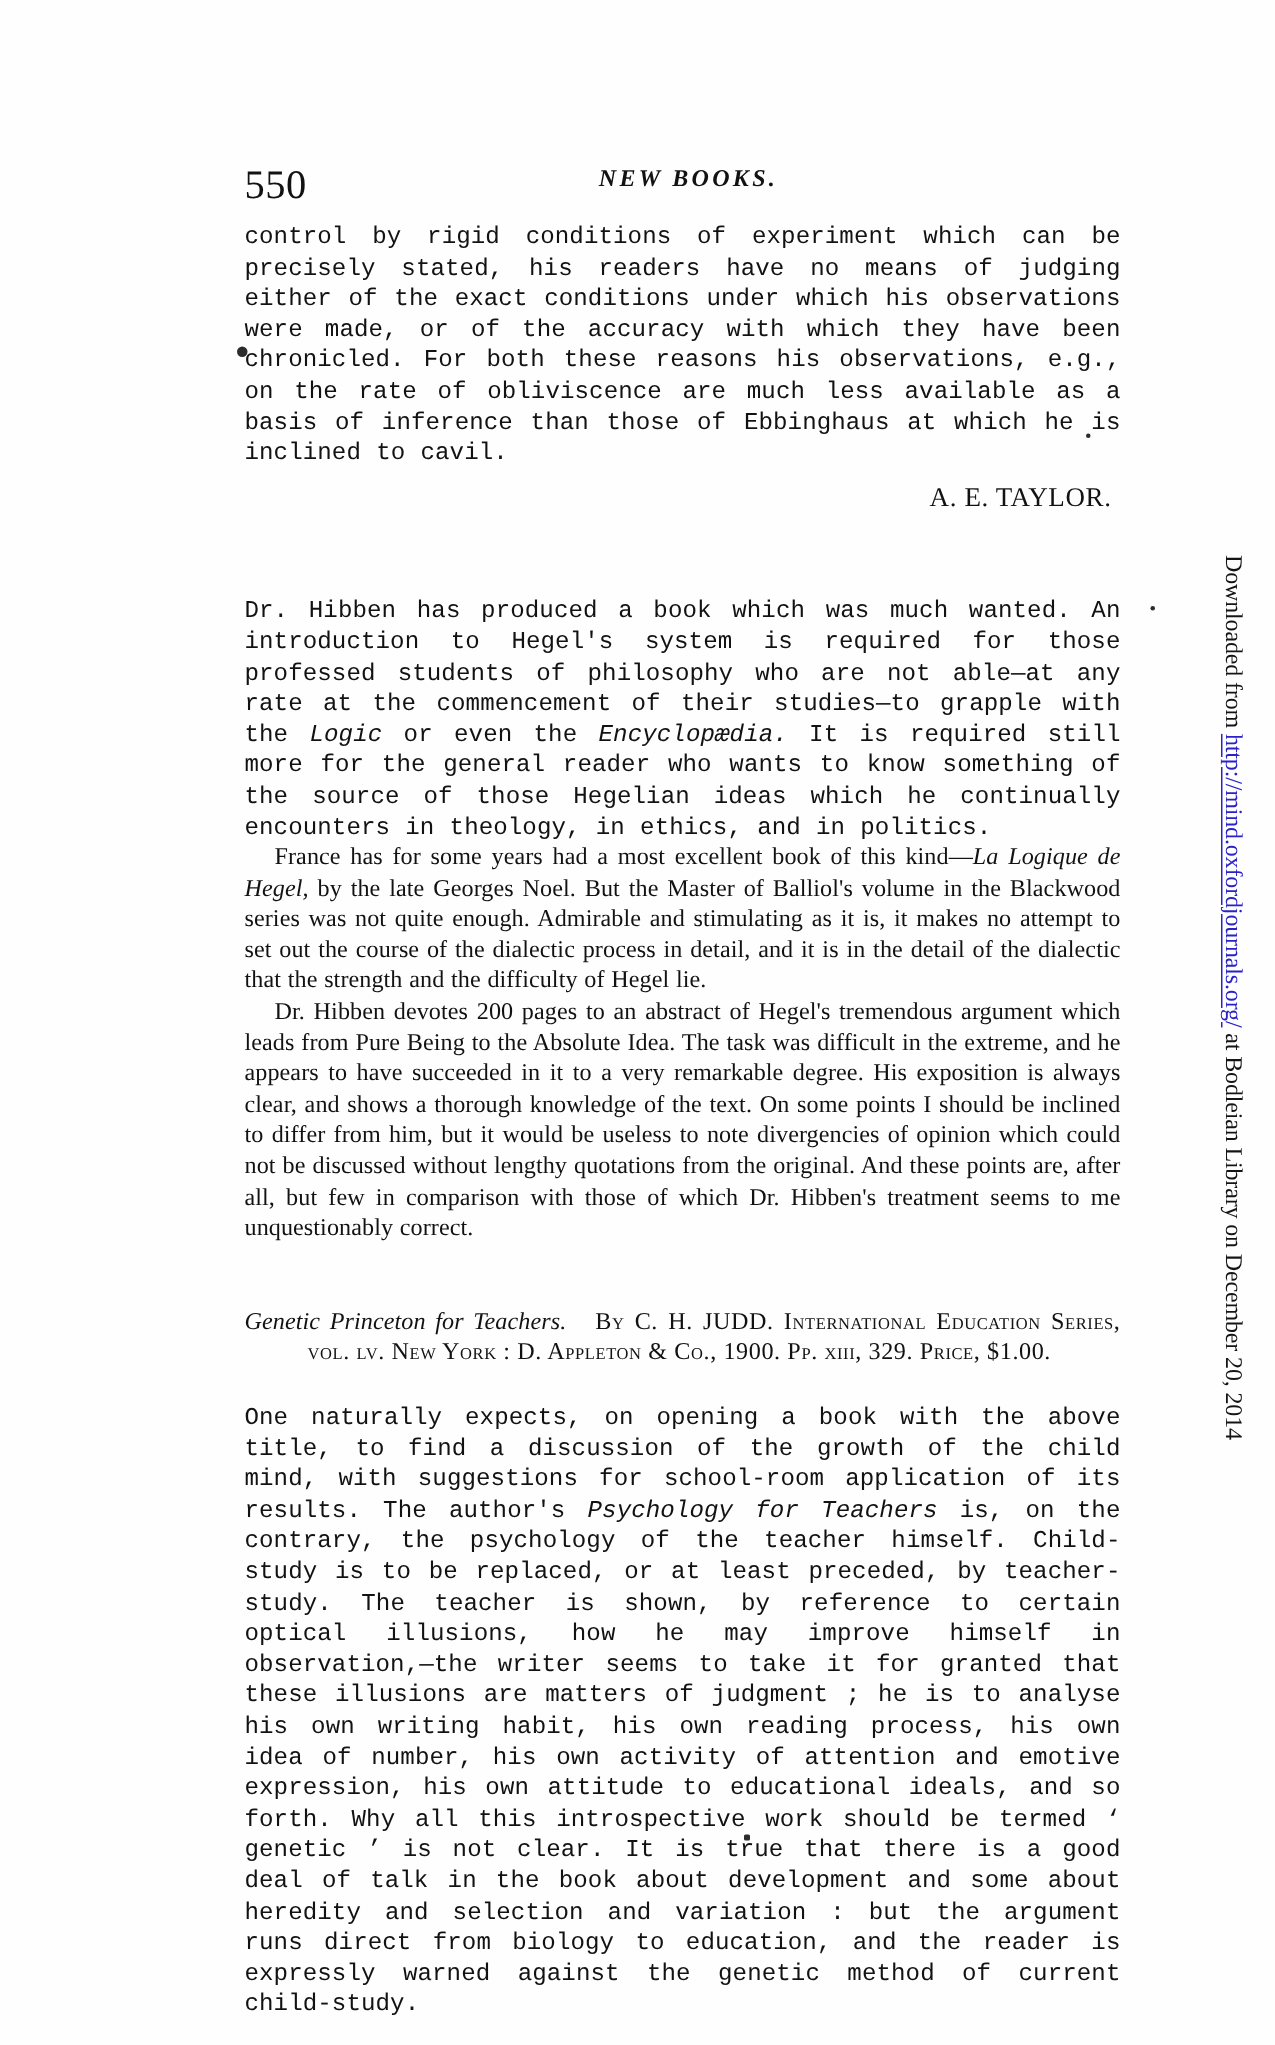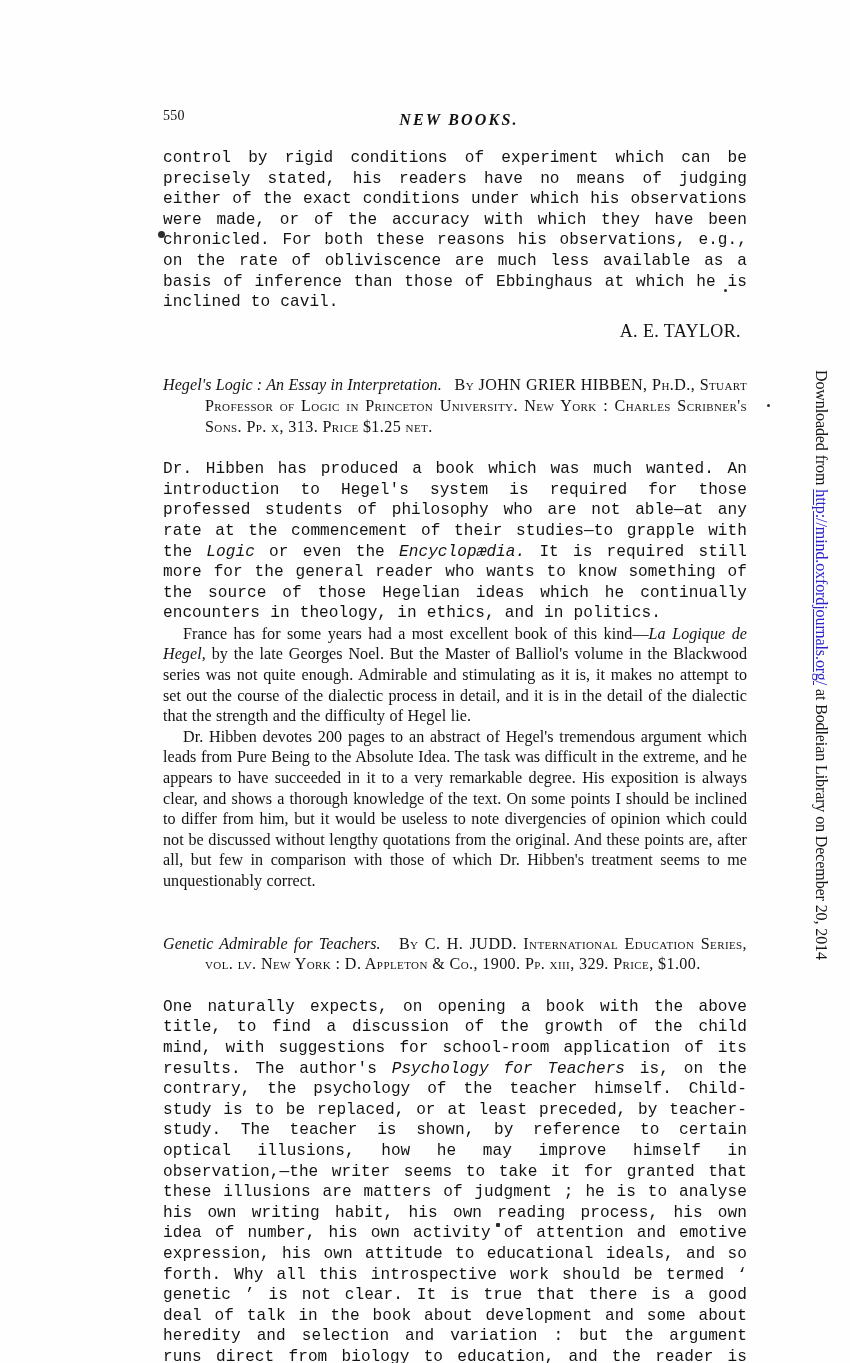--- a/index.html
+++ b/index.html
@@ -30,21 +30,21 @@
     position: absolute;
     left: 163px;
     top: 108px;
     width: 584px;
     height: 26px;
   }
   .folio {
     position: absolute;
     left: 0;
     top: 0;
-    font-size: 14px;
+    font-size: 27px;
     letter-spacing: 0.3px;
   }
   .head-title {
     position: absolute;
     left: 0;
     top: 3px;
     width: 584px;
     text-align: center;
     font-size: 16px;
     font-weight: bold;
@@ -169,39 +169,35 @@
   </div>
 
   <div class="column">
 
     <p class="body-par noindent">control by rigid conditions of experiment which can be precisely stated, his readers have no means of judging either of the exact conditions under which his observations were made, or of the accuracy with which they have been chronicled. For both these reasons his observations, e.g., on the rate of obliviscence are much less available as a basis of inference than those of Ebbinghaus at which he is inclined to cavil.</p>
     <div class="gap-xs"></div>
     <p class="signature sc">A. E. TAYLOR.</p>
 
     <div class="gap-lg"></div>
 
+
+    <div class="gap-md"></div>
+
+    <p class="body-par noindent"><span>Dr. Hibben has produced a book which was much wanted. An introduction to Hegel's system is required for those professed students of philosophy who are not able—at any rate at the commencement of their studies—to grapple with the </span><em class="it">Logic</em><span> or even the </span><em class="it">Encyclopædia.</em><span> It is required still more for the general reader who wants to know something of the source of those Hegelian ideas which he continually encounters in theology, in ethics, and in politics.</span></p>
+
+    <p class="body-par indent"><span>France has for some years had a most excellent book of this kind—</span><em class="it">La Logique de Hegel,</em><span> by the late Georges Noel. But the Master of Balliol's volume in the Blackwood series was not quite enough. Admirable and stimulating as it is, it makes no attempt to set out the course of the dialectic process in detail, and it is in the detail of the dialectic that the strength and the difficulty of Hegel lie.</span></p>
+
+    <p class="body-par indent">Dr. Hibben devotes 200 pages to an abstract of Hegel's tremendous argument which leads from Pure Being to the Absolute Idea. The task was difficult in the extreme, and he appears to have succeeded in it to a very remarkable degree. His exposition is always clear, and shows a thorough knowledge of the text. On some points I should be inclined to differ from him, but it would be useless to note divergencies of opinion which could not be discussed without lengthy quotations from the original. And these points are, after all, but few in comparison with those of which Dr. Hibben's treatment seems to me unquestionably correct.</p>
+
+    <div class="gap-xs"></div>
+
+    <div class="gap-lg"></div>
+
     <div class="entry">
-      <span class="title-it">Hegel's Logic : An Essay in Interpretation.</span>
-      <span>&nbsp;&nbsp;</span><span class="sc">By JOHN GRIER HIBBEN, Ph.D., Stuart Professor of Logic in Princeton University. New York : Charles Scribner's Sons. Pp. x, 313. Price $1.25 net.</span>
-    </div>
-
-    <div class="gap-md"></div>
-
-    <p class="body-par noindent"><span>Dr. Hibben has produced a book which was much wanted. An introduction to Hegel's system is required for those professed students of philosophy who are not able—at any rate at the commencement of their studies—to grapple with the </span><em class="it">Logic</em><span> or even the </span><em class="it">Encyclopædia.</em><span> It is required still more for the general reader who wants to know something of the source of those Hegelian ideas which he continually encounters in theology, in ethics, and in politics.</span></p>
-
-    <p class="body-par indent"><span>France has for some years had a most excellent book of this kind—</span><em class="it">La Logique de Hegel,</em><span> by the late Georges Noel. But the Master of Balliol's volume in the Blackwood series was not quite enough. Admirable and stimulating as it is, it makes no attempt to set out the course of the dialectic process in detail, and it is in the detail of the dialectic that the strength and the difficulty of Hegel lie.</span></p>
-
-    <p class="body-par indent">Dr. Hibben devotes 200 pages to an abstract of Hegel's tremendous argument which leads from Pure Being to the Absolute Idea. The task was difficult in the extreme, and he appears to have succeeded in it to a very remarkable degree. His exposition is always clear, and shows a thorough knowledge of the text. On some points I should be inclined to differ from him, but it would be useless to note divergencies of opinion which could not be discussed without lengthy quotations from the original. And these points are, after all, but few in comparison with those of which Dr. Hibben's treatment seems to me unquestionably correct.</p>
-
-    <div class="gap-xs"></div>
-
-    <div class="gap-lg"></div>
-
-    <div class="entry">
-      <span class="title-it">Genetic Admirable for Teachers.</span>
+      <span class="title-it">Genetic Princeton for Teachers.</span>
       <span>&nbsp;&nbsp;</span><span class="sc">By C. H. JUDD. International Education Series, vol. lv. New York : D. Appleton &amp; Co., 1900. Pp. xiii, 329. Price, $1.00.</span>
     </div>
 
     <div class="gap-md"></div>
 
     <p class="body-par noindent"><span>One naturally expects, on opening a book with the above title, to find a discussion of the growth of the child mind, with suggestions for school-room application of its results. The author's </span><em class="it">Psychology for Teachers</em><span> is, on the contrary, the psychology of the teacher himself. Child-study is to be replaced, or at least preceded, by teacher-study. The teacher is shown, by reference to certain optical illusions, how he may improve himself in observation,—the writer seems to take it for granted that these illusions are matters of judgment ; he is to analyse his own writing habit, his own reading process, his own idea of number, his own activity of attention and emotive expression, his own attitude to educational ideals, and so forth. Why all this introspective work should be termed ‘ genetic ’ is not clear. It is true that there is a good deal of talk in the book about development and some about heredity and selection and variation : but the argument runs direct from biology to education, and the reader is expressly warned against the genetic method of current child-study.</span></p>
 
   </div>
 
   <div class="sidestamp">

